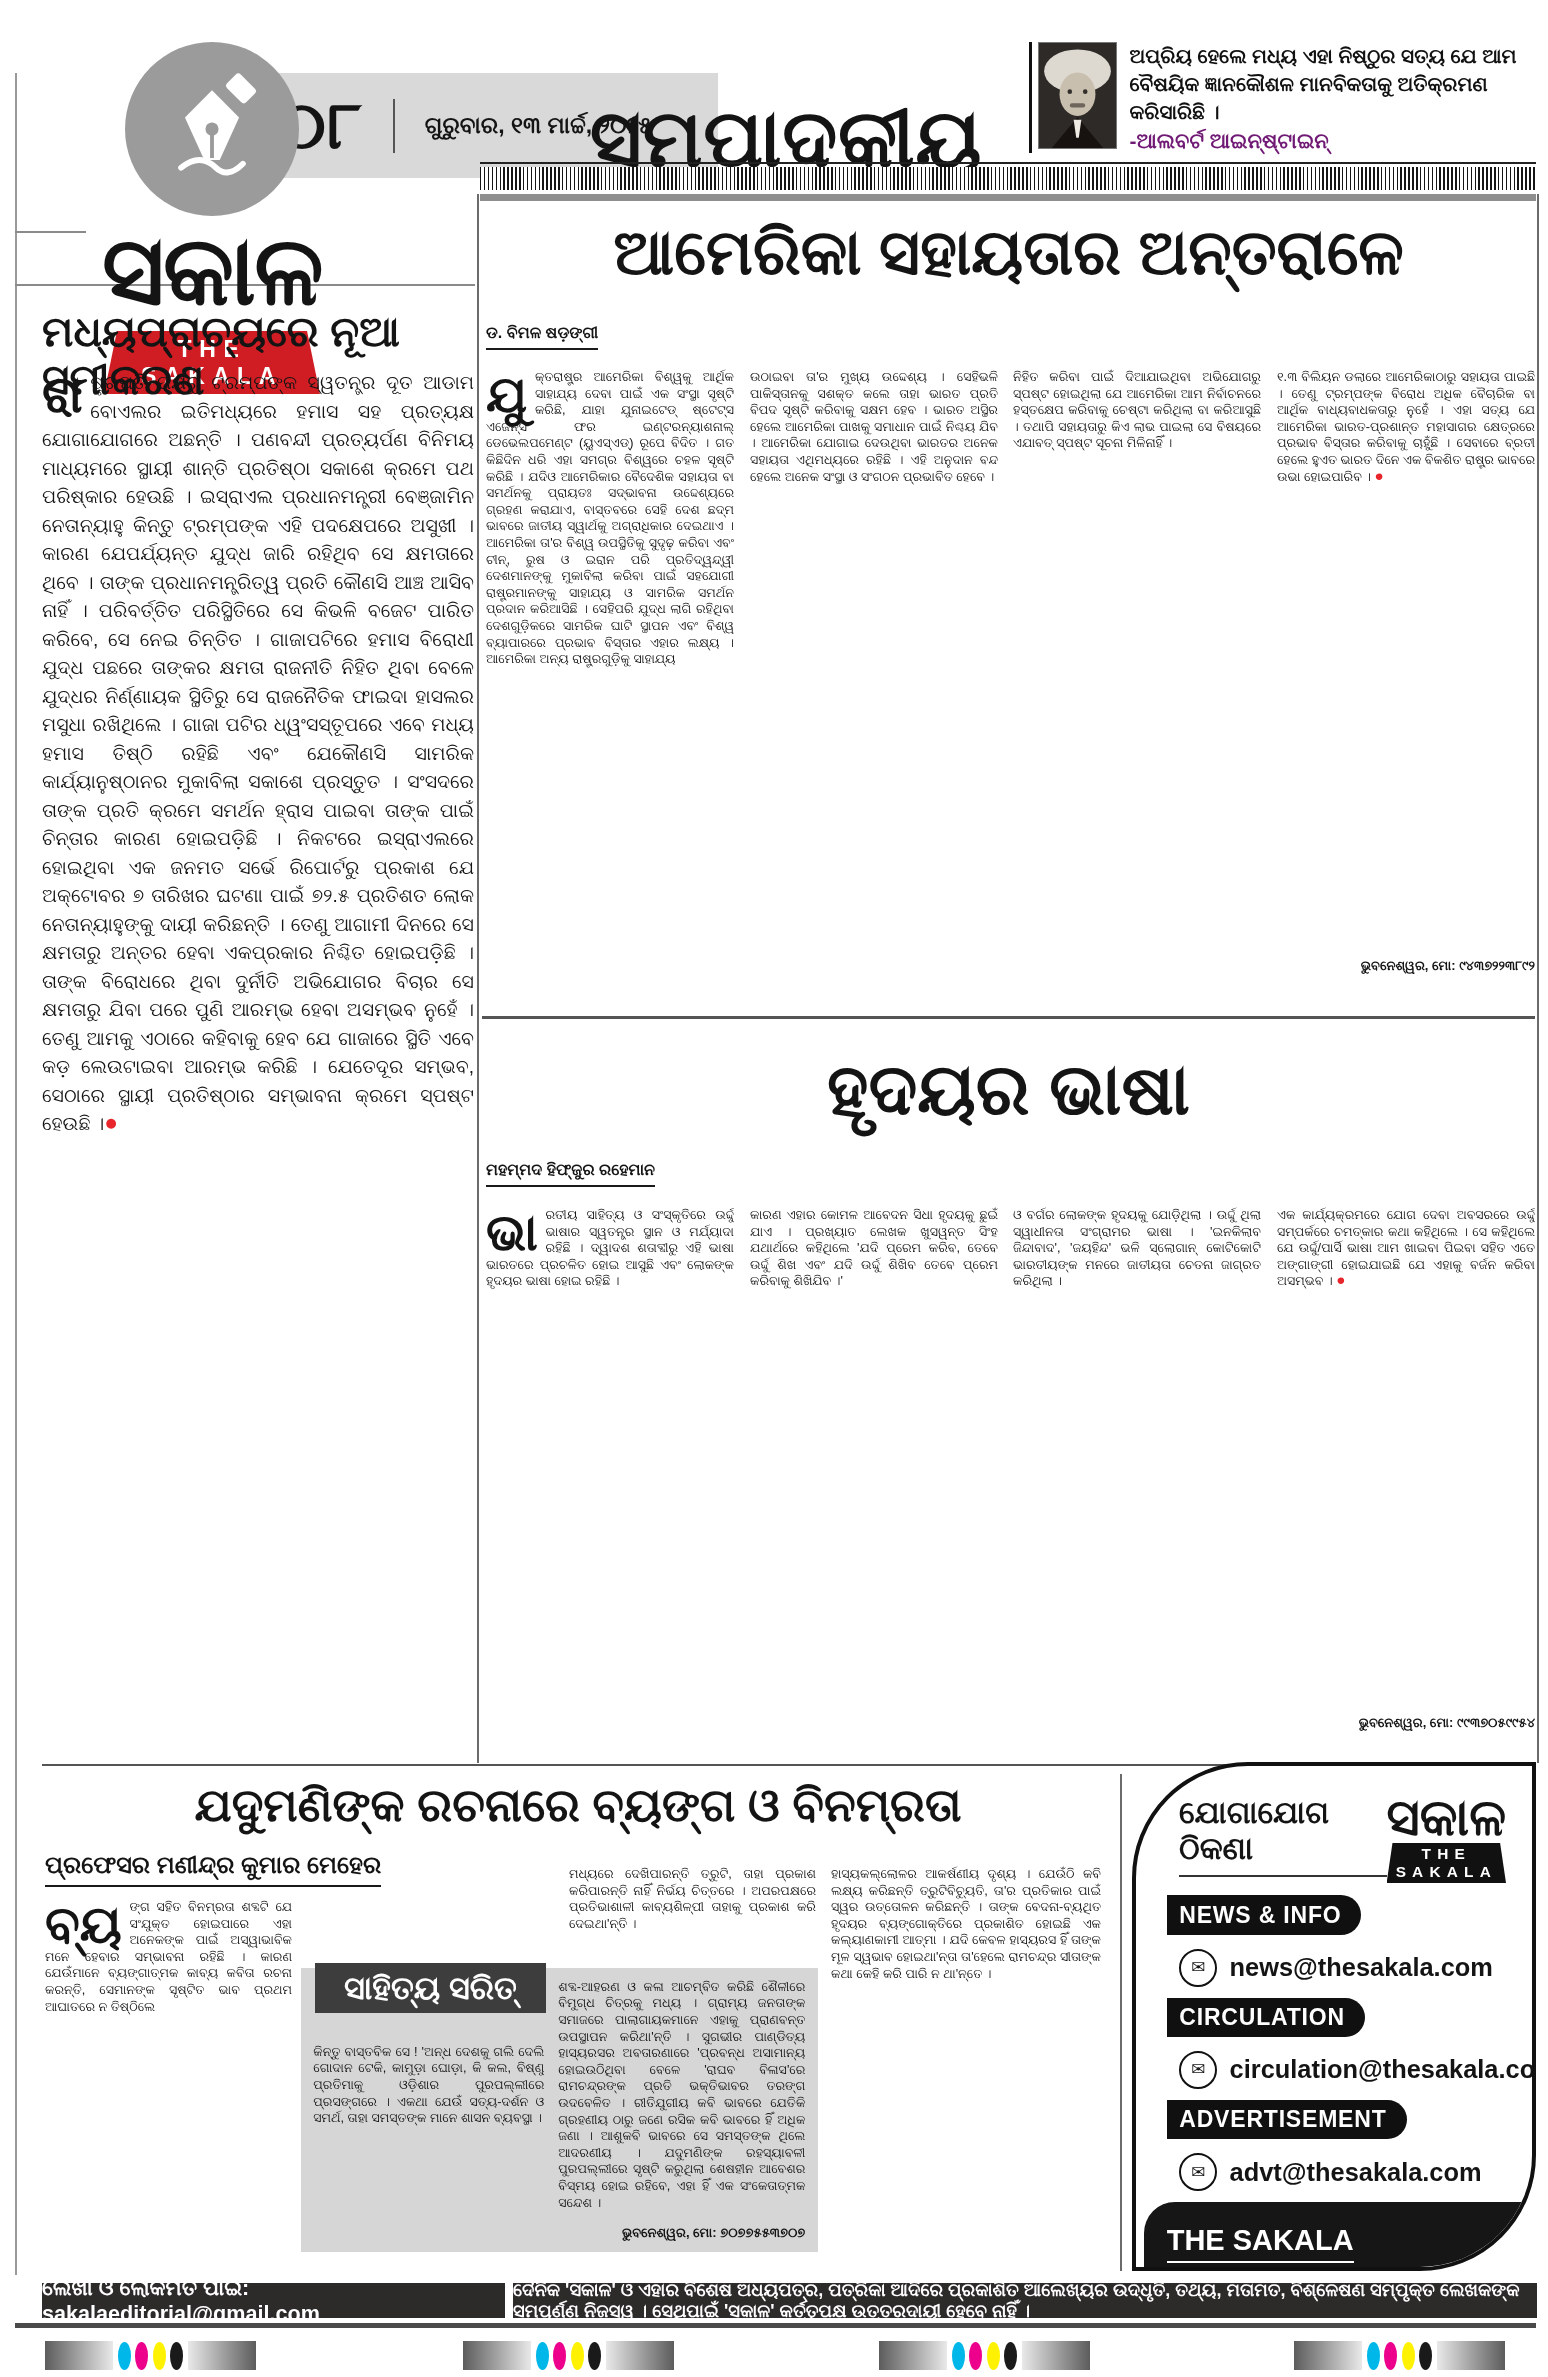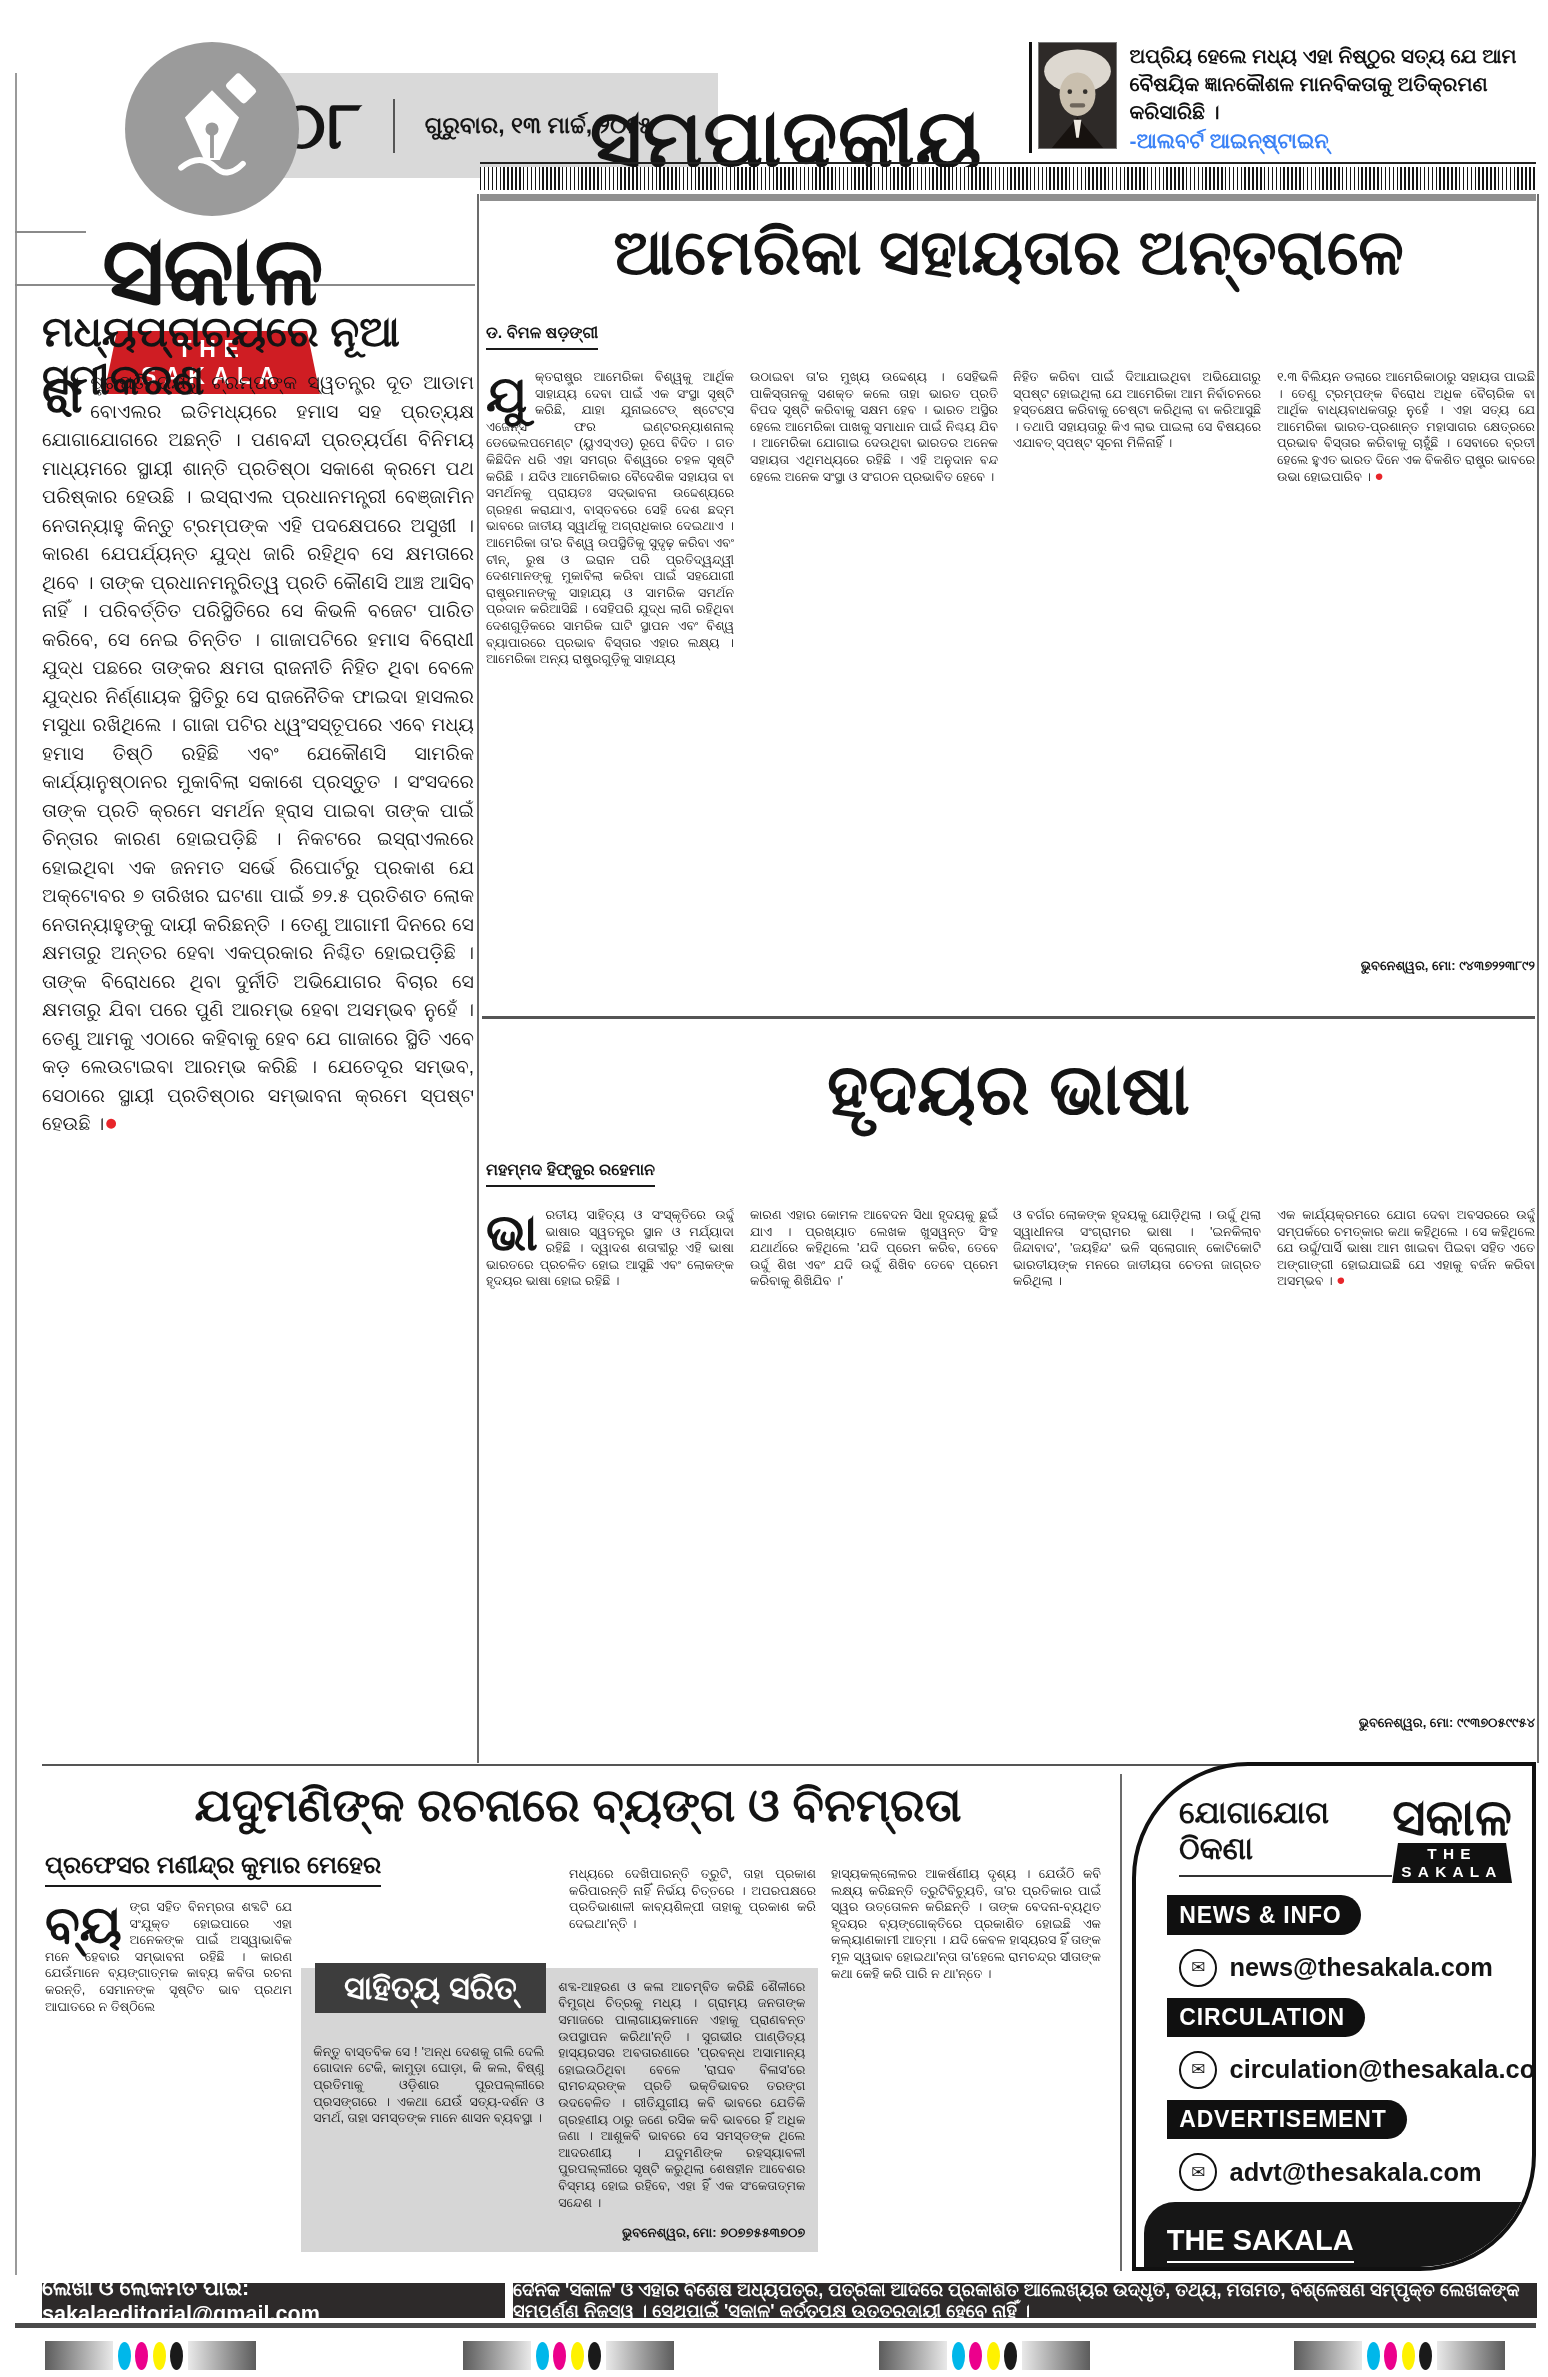--- a/index.html
+++ b/index.html
@@ -89,21 +89,21 @@
         <ellipse cx="30" cy="40" rx="14" ry="17" fill="#c9bfae"></ellipse>
         <circle cx="24" cy="38" r="1.8" fill="#33302c"></circle>
         <circle cx="36" cy="38" r="1.8" fill="#33302c"></circle>
         <rect x="24" y="47" width="12" height="3.4" rx="1.6" fill="#6e665c"></rect>
         <polygon points="10,82 30,58 50,82" fill="#17120f"></polygon>
         <polygon points="27,60 33,60 31,74 29,74" fill="#efeae2"></polygon>
       </svg>
     </div>
     <div>
       <div class="quotetext">ଅପ୍ରିୟ ହେଲେ ମଧ୍ୟ ଏହା ନିଷ୍ଠୁର ସତ୍ୟ ଯେ ଆମ ବୈଷୟିକ ଜ୍ଞାନକୌଶଳ ମାନବିକତାକୁ ଅତିକ୍ରମଣ କରିସାରିଛି ।</div>
-      <div class="quoteattr" style="color:#3b82f6;">-ଆଲବର୍ଟ ଆଇନ୍‌ଷ୍ଟାଇନ୍</div>
+      <div class="quoteattr" style="color:#701a75;">-ଆଲବର୍ଟ ଆଇନ୍‌ଷ୍ଟାଇନ୍</div>
     </div>
   </div>
 
   <div class="abs" style="left:85px;top:42px;width:254px;text-align:center;">
     <div class="logocircle" style="margin:0 auto;">
       <svg viewBox="0 0 60 60" width="116" height="116">
         <polygon points="30,10 44,24 34,46 26,46 16,24" fill="#ffffff"></polygon>
         <circle cx="30" cy="30" r="3.4" fill="#9b9b9b"></circle>
         <line x1="30" y1="33" x2="30" y2="45" stroke="#9b9b9b" stroke-width="2"></line>
         <rect x="38" y="4" width="14" height="10" rx="2" transform="rotate(45 45 9)" fill="#ffffff"></rect>
@@ -190,21 +190,21 @@
       <div style="width:247px;display:flex;flex-direction:column;overflow:hidden;">
         <div class="body-sm coltext"><span>ଶବ୍ଦ-ଆହରଣ ଓ କଳା ଆଚମ୍ବିତ କରିଛି ଶୈଳୀରେ ବିମୁଗ୍ଧ ଚିତ୍ରକୁ ମଧ୍ୟ । ଗ୍ରାମ୍ୟ ଜନତାଙ୍କ ସମାଜରେ ପାଲାଗାୟକମାନେ ଏହାକୁ ପ୍ରାଣବନ୍ତ ଉପସ୍ଥାପନ କରିଥା'ନ୍ତି । ସୁଗଭୀର ପାଣ୍ଡିତ୍ୟ ହାସ୍ୟରସର ଅବତାରଣାରେ 'ପ୍ରବନ୍ଧ ଅସାମାନ୍ୟ ହୋଇଉଠିଥିବା ବେଳେ 'ରାଘବ ବିଳାସ'ରେ ରାମଚନ୍ଦ୍ରଙ୍କ ପ୍ରତି ଭକ୍ତିଭାବର ତରଙ୍ଗ ଉଦବେଳିତ । ରୀତିଯୁଗୀୟ କବି ଭାବରେ ଯେତିକି ଗ୍ରହଣୀୟ ଠାରୁ ଜଣେ ରସିକ କବି ଭାବରେ ହିଁ ଅଧିକ ଜଣା । ଆଶୁକବି ଭାବରେ ସେ ସମସ୍ତଙ୍କ ଥିଲେ ଆଦରଣୀୟ । ଯଦୁମଣିଙ୍କ ରହସ୍ୟାବଳୀ ପୁରପଲ୍ଲୀରେ ସୃଷ୍ଟି କରୁଥିଲା ଶେଷହୀନ ଆବେଶର ବିସ୍ମୟ ହୋଇ ରହିବେ, ଏହା ହିଁ ଏକ ସଂକେତାତ୍ମକ ସନ୍ଦେଶ ।</span> </div>
         <div class="signoff">ଭୁବନେଶ୍ୱର, ମୋ: ୭୦୭୭୫୫୩୭୦୭</div>
       </div>
     </div>
   </div>
 
   <div class="abs vl" style="left:1120px;top:1774px;width:1.5px;height:2040px;height:497px;"></div>
 
   <div class="abs contact" style="left:1132px;top:1762px;width:404px;height:509px;">
-    <div style="display:flex;justify-content:space-between;align-items:flex-start;padding:29px 20px 0 43px;">
+    <div style="display:flex;justify-content:space-between;align-items:flex-start;padding:29px 26px 0 43px;">
       <span class="contact-h">ଯୋଗାଯୋଗ ଠିକଣା</span>
       <div style="width:131px;">
         <div class="minilogo">ସକାଳ</div>
         <div class="miniribbon">THE SAKALA</div>
       </div>
     </div>
 
     <div style="padding:12.3px 20px 0 31px;">
       <div>
         <span class="pill">NEWS &amp; INFO</span>

